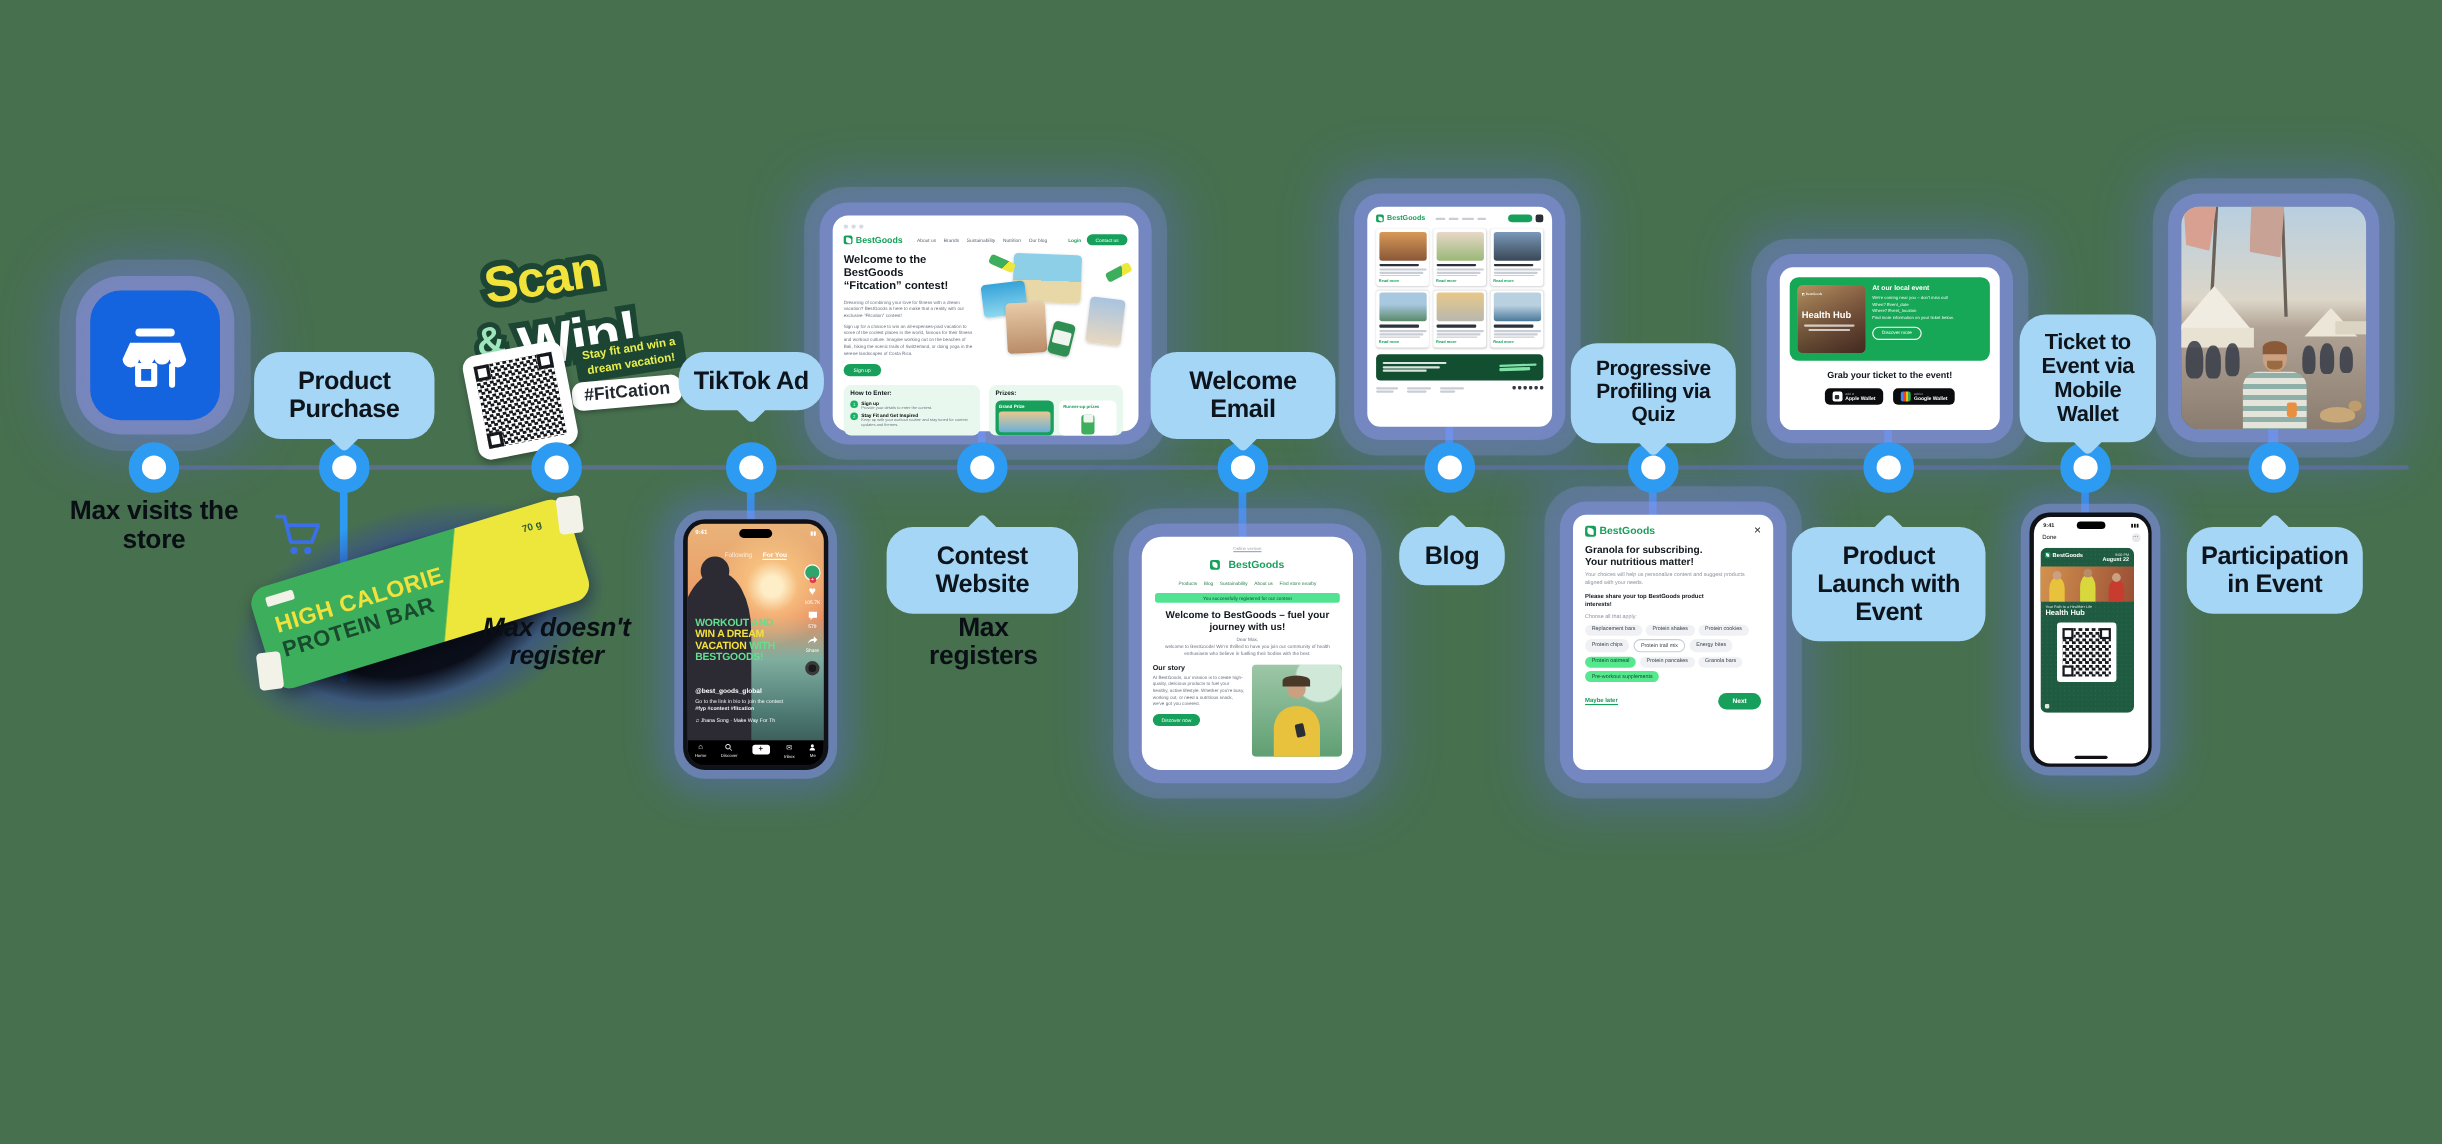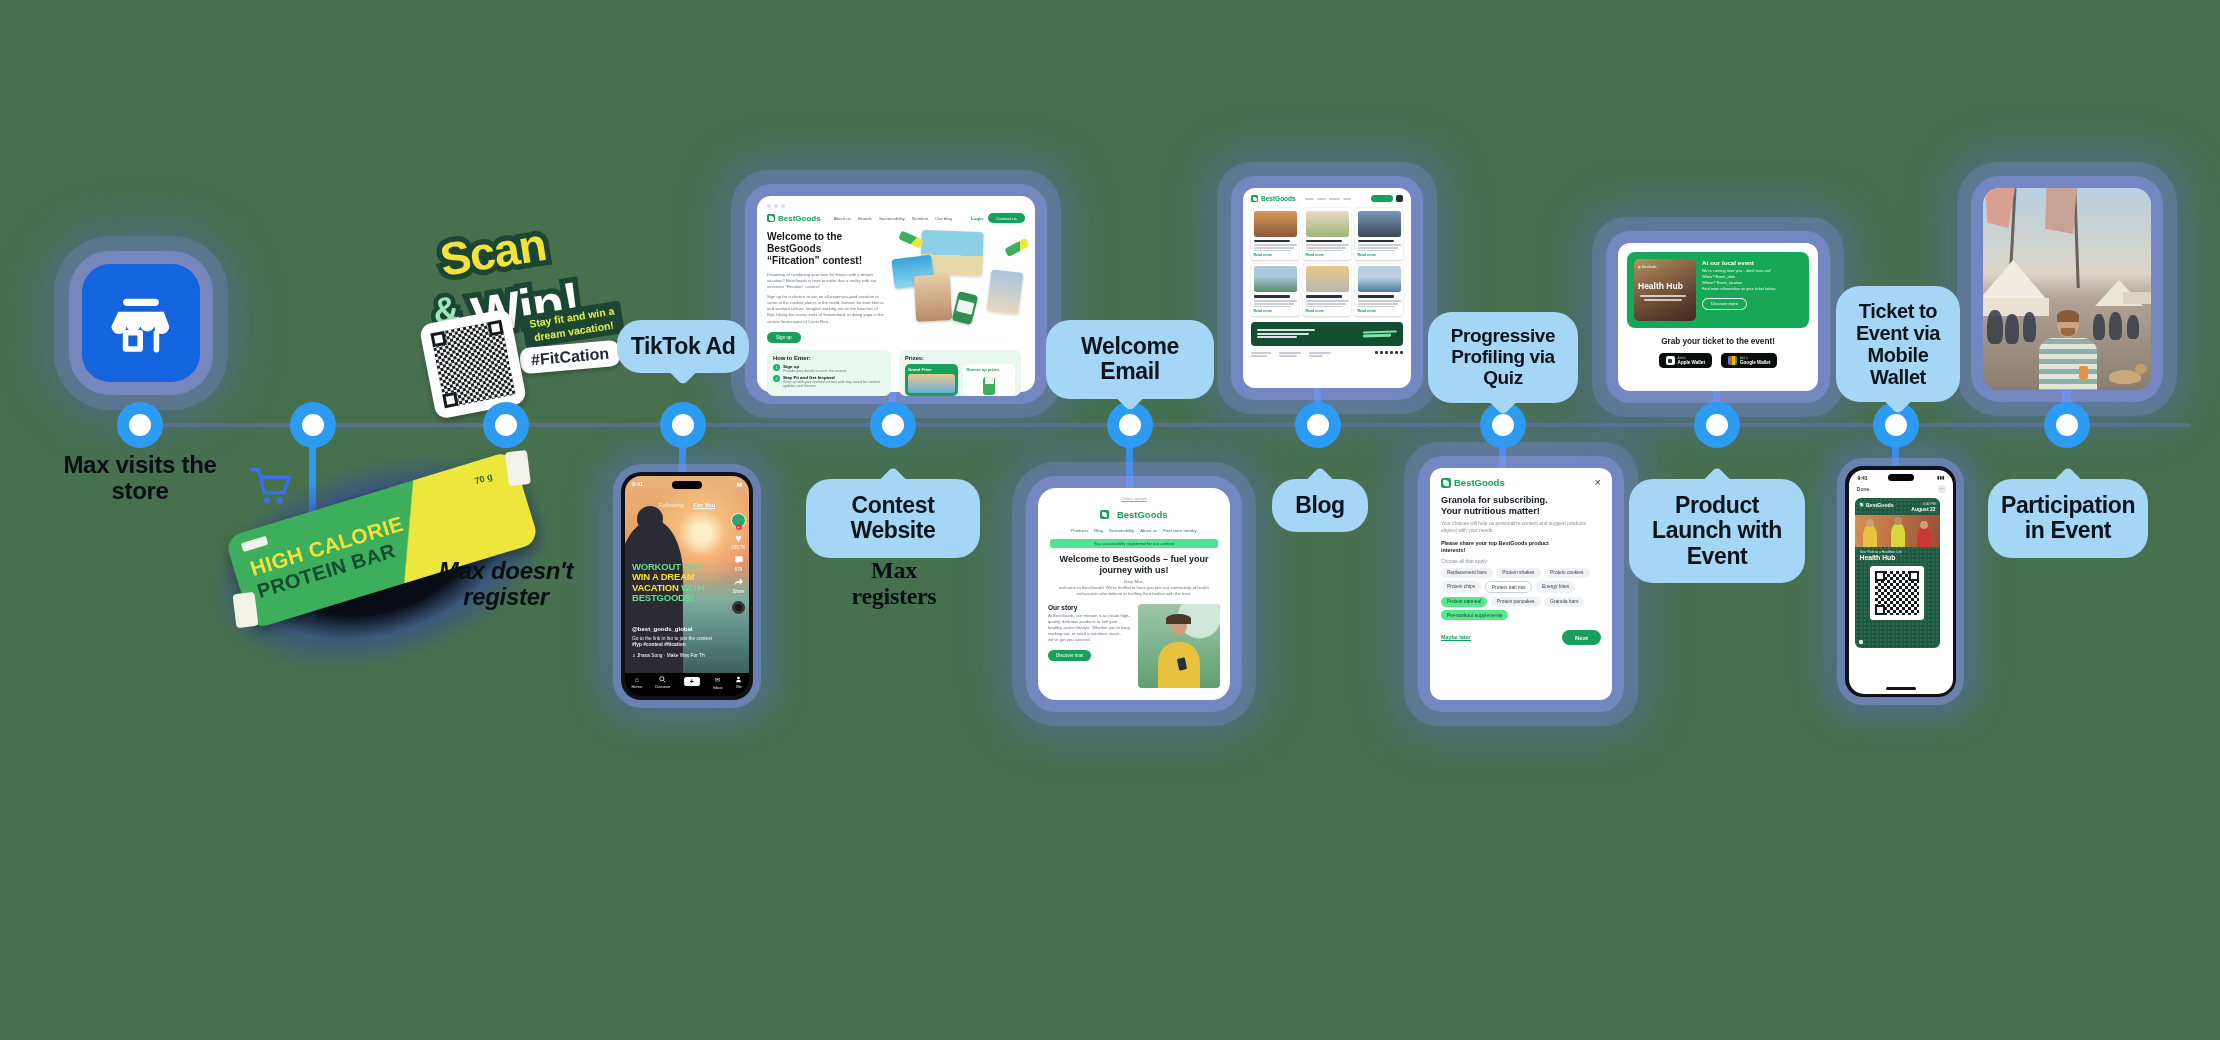--- a/index.html
+++ b/index.html
@@ -108,31 +108,32 @@
   <div class="store-tile">
     <svg width="78" height="78" viewBox="0 0 48 48">
       <rect x="13" y="9" width="22" height="4.5" rx="2.2" fill="#fff"></rect>
       <path d="M10 17 h28 l3.4 9.2 a4.6 4.6 0 0 1 -9.2 0 a4.6 4.6 0 0 1 -8.6 0 a4.6 4.6 0 0 1 -8.6 0 a4.6 4.6 0 0 1 -9.2 0 z" fill="#fff"></path>
       <path d="M14.5 30 v10 h9 v-10 Z" fill="none" stroke="#fff" stroke-width="3.4" stroke-linejoin="round"></path>
       <path d="M33.5 30 v10.5" stroke="#fff" stroke-width="3.4" stroke-linecap="round"></path>
     </svg>
   </div>
   <div class="note" style="left:58px;top:452px;width:164px;">Max visits the store</div>
 
+  <div class="bubble b-down" style="left:231px;top:320px;width:144px;">Product Purchase</div>
   <div class="bubble b-down" style="left:617px;top:320px;width:112px;">TikTok Ad</div>
   <div class="bubble b-up" style="left:806px;top:479px;width:154px;">Contest Website</div>
   <div class="bubble b-down" style="left:1046px;top:320px;width:148px;">Welcome Email</div>
   <div class="bubble b-up" style="left:1272px;top:479px;width:76px;">Blog</div>
   <div class="bubble b-down" style="left:1428px;top:312px;width:130px;font-size:19px;">Progressive Profiling via Quiz</div>
   <div class="bubble b-up" style="left:1629px;top:479px;width:156px;">Product Launch with Event</div>
   <div class="bubble b-down" style="left:1836px;top:286px;width:104px;font-size:20px;">Ticket to Event via Mobile Wallet</div>
   <div class="bubble b-up" style="left:1988px;top:479px;width:140px;">Participation in Event</div>
 
   <div class="note" style="left:420px;top:558px;width:172px;font-style:italic;">Max doesn't register</div>
-  <div class="note" style="left:835px;top:558px;width:118px;font-family:Liberation Serif, serif;">Max registers</div>
+  <div class="note" style="left:835px;top:558px;width:118px;">Max registers</div>
 
   <div class="blob"></div>
   <div class="cart">
     <svg width="54" height="54" viewBox="0 0 56 56" fill="none" stroke="#3B6FE8" stroke-width="3.6" stroke-linecap="round" stroke-linejoin="round">
       <path d="M6 10 h7 l6 24 h20 l6 -16 H16"></path>
       <circle cx="22" cy="42" r="3.4" fill="#3B6FE8" stroke="none"></circle>
       <circle cx="35" cy="42" r="3.4" fill="#3B6FE8" stroke="none"></circle>
     </svg>
   </div>
   <div class="pbar">

